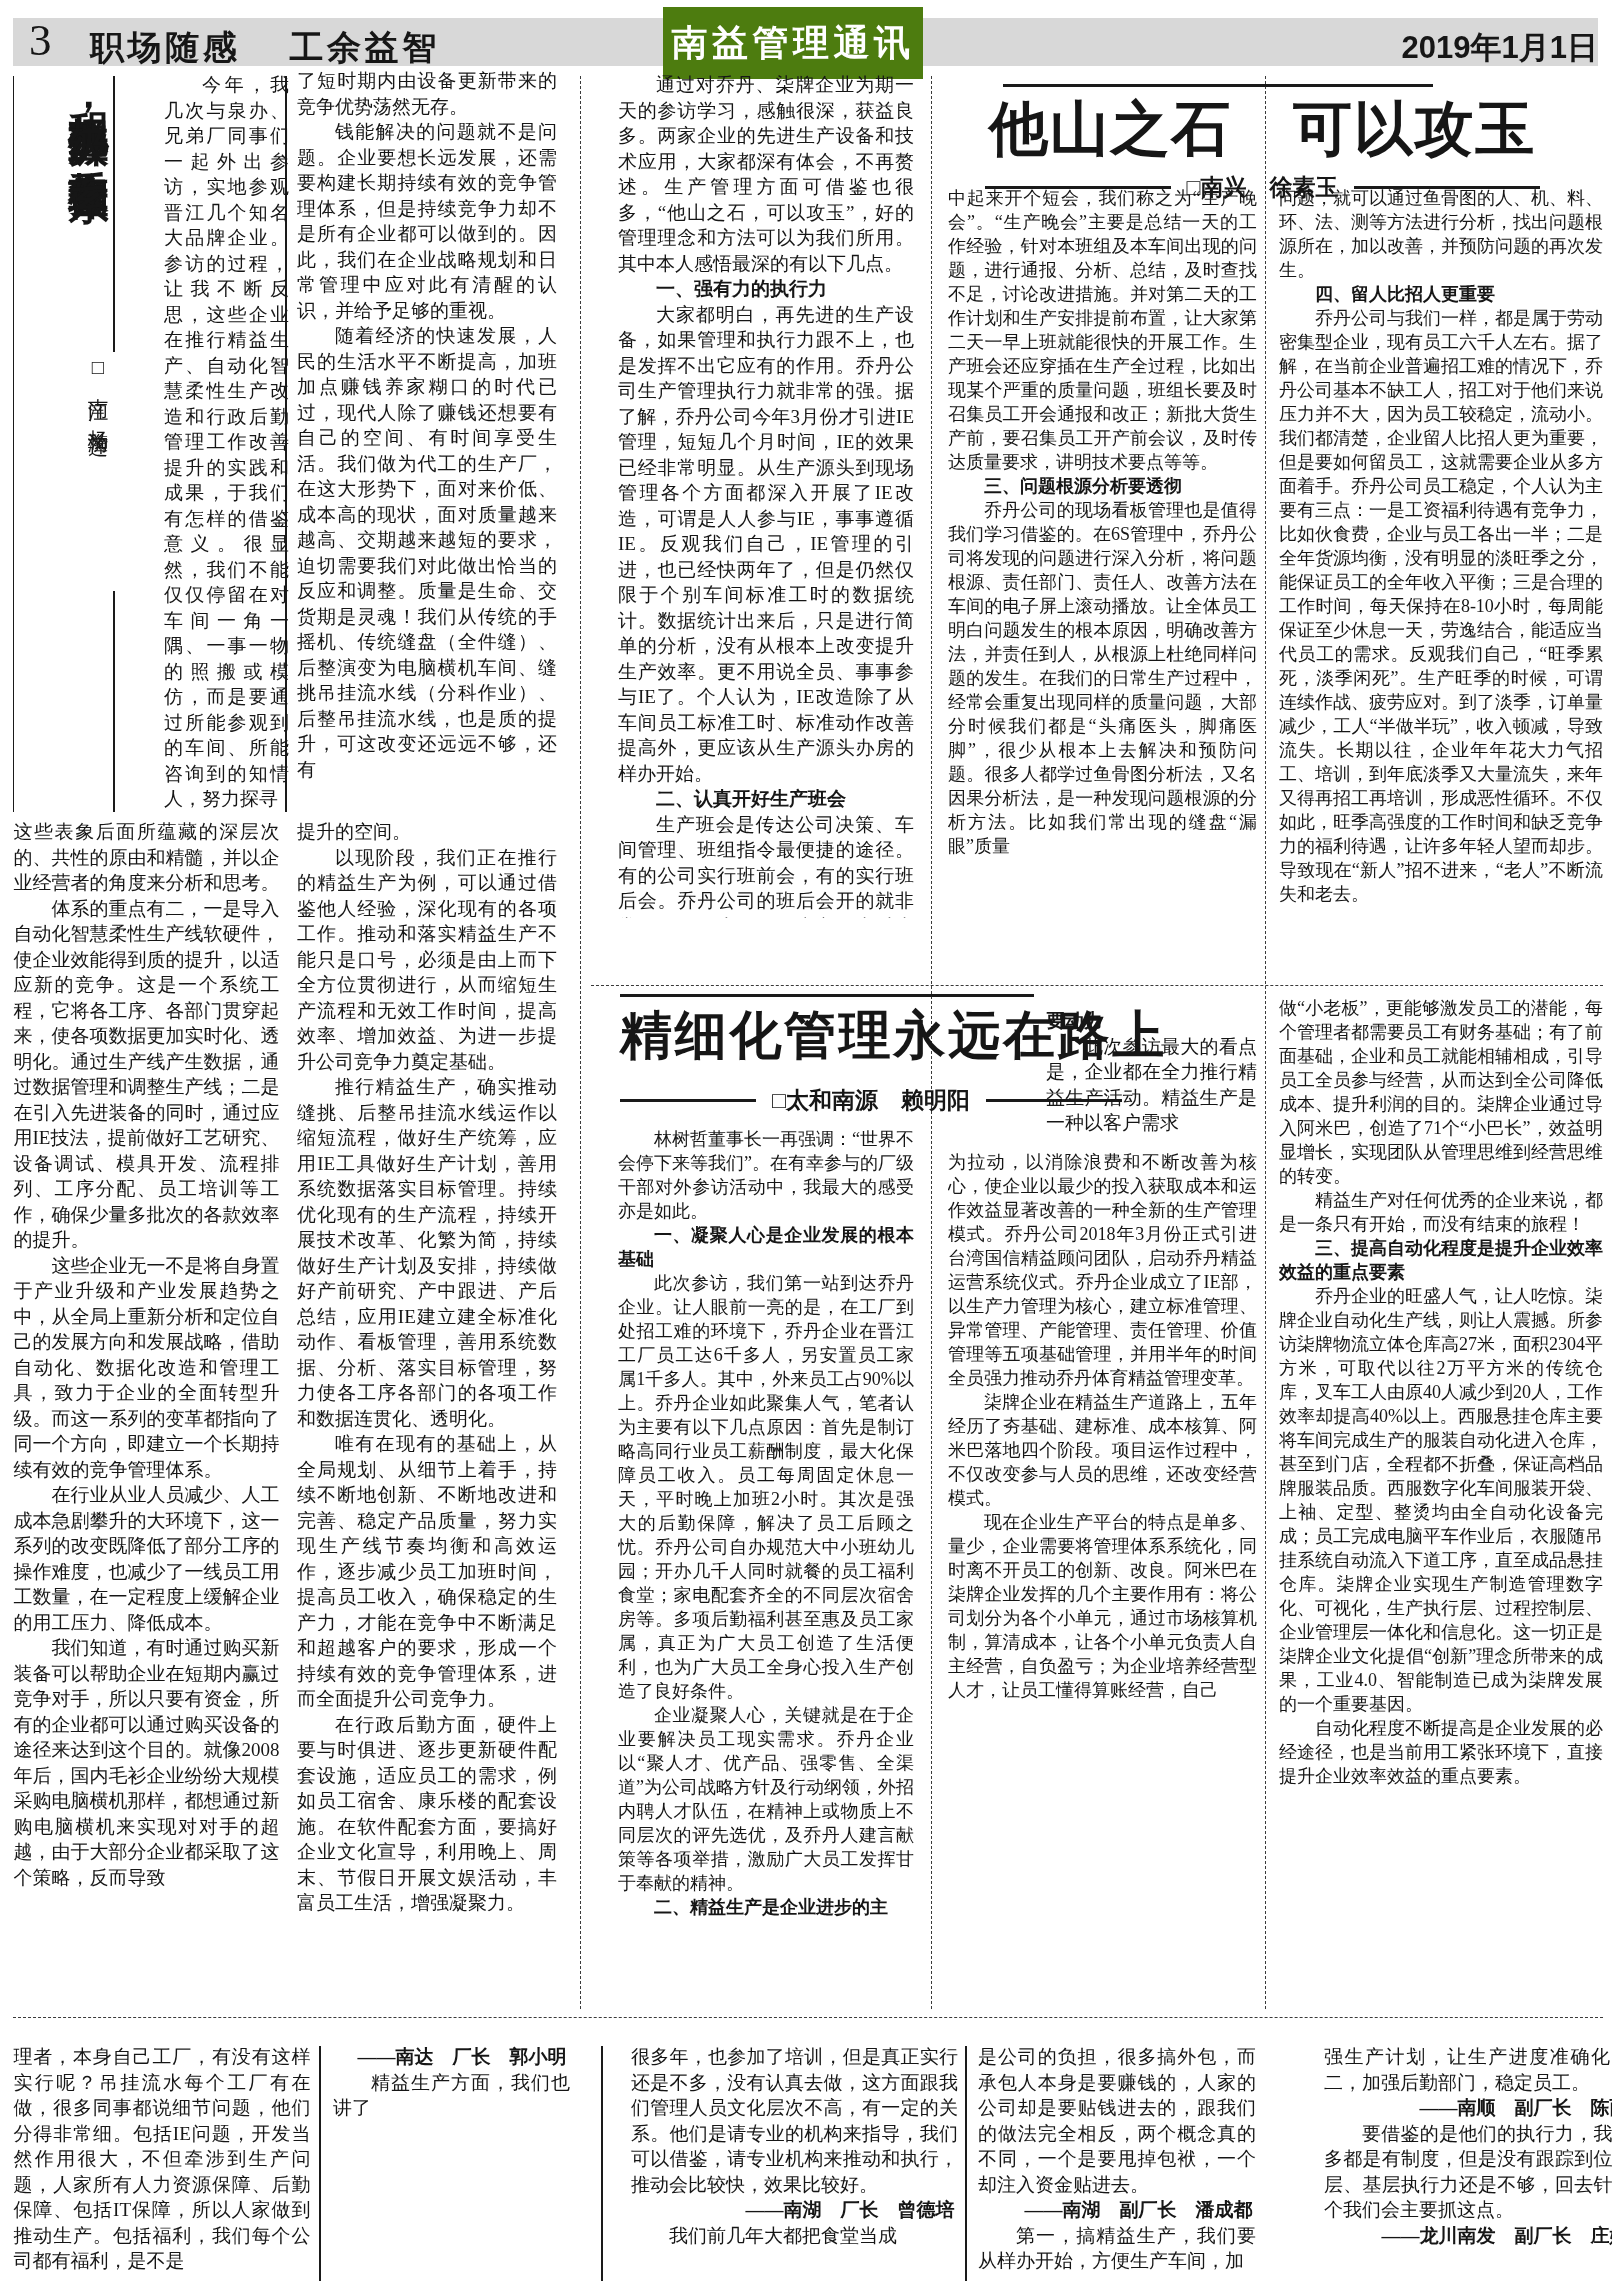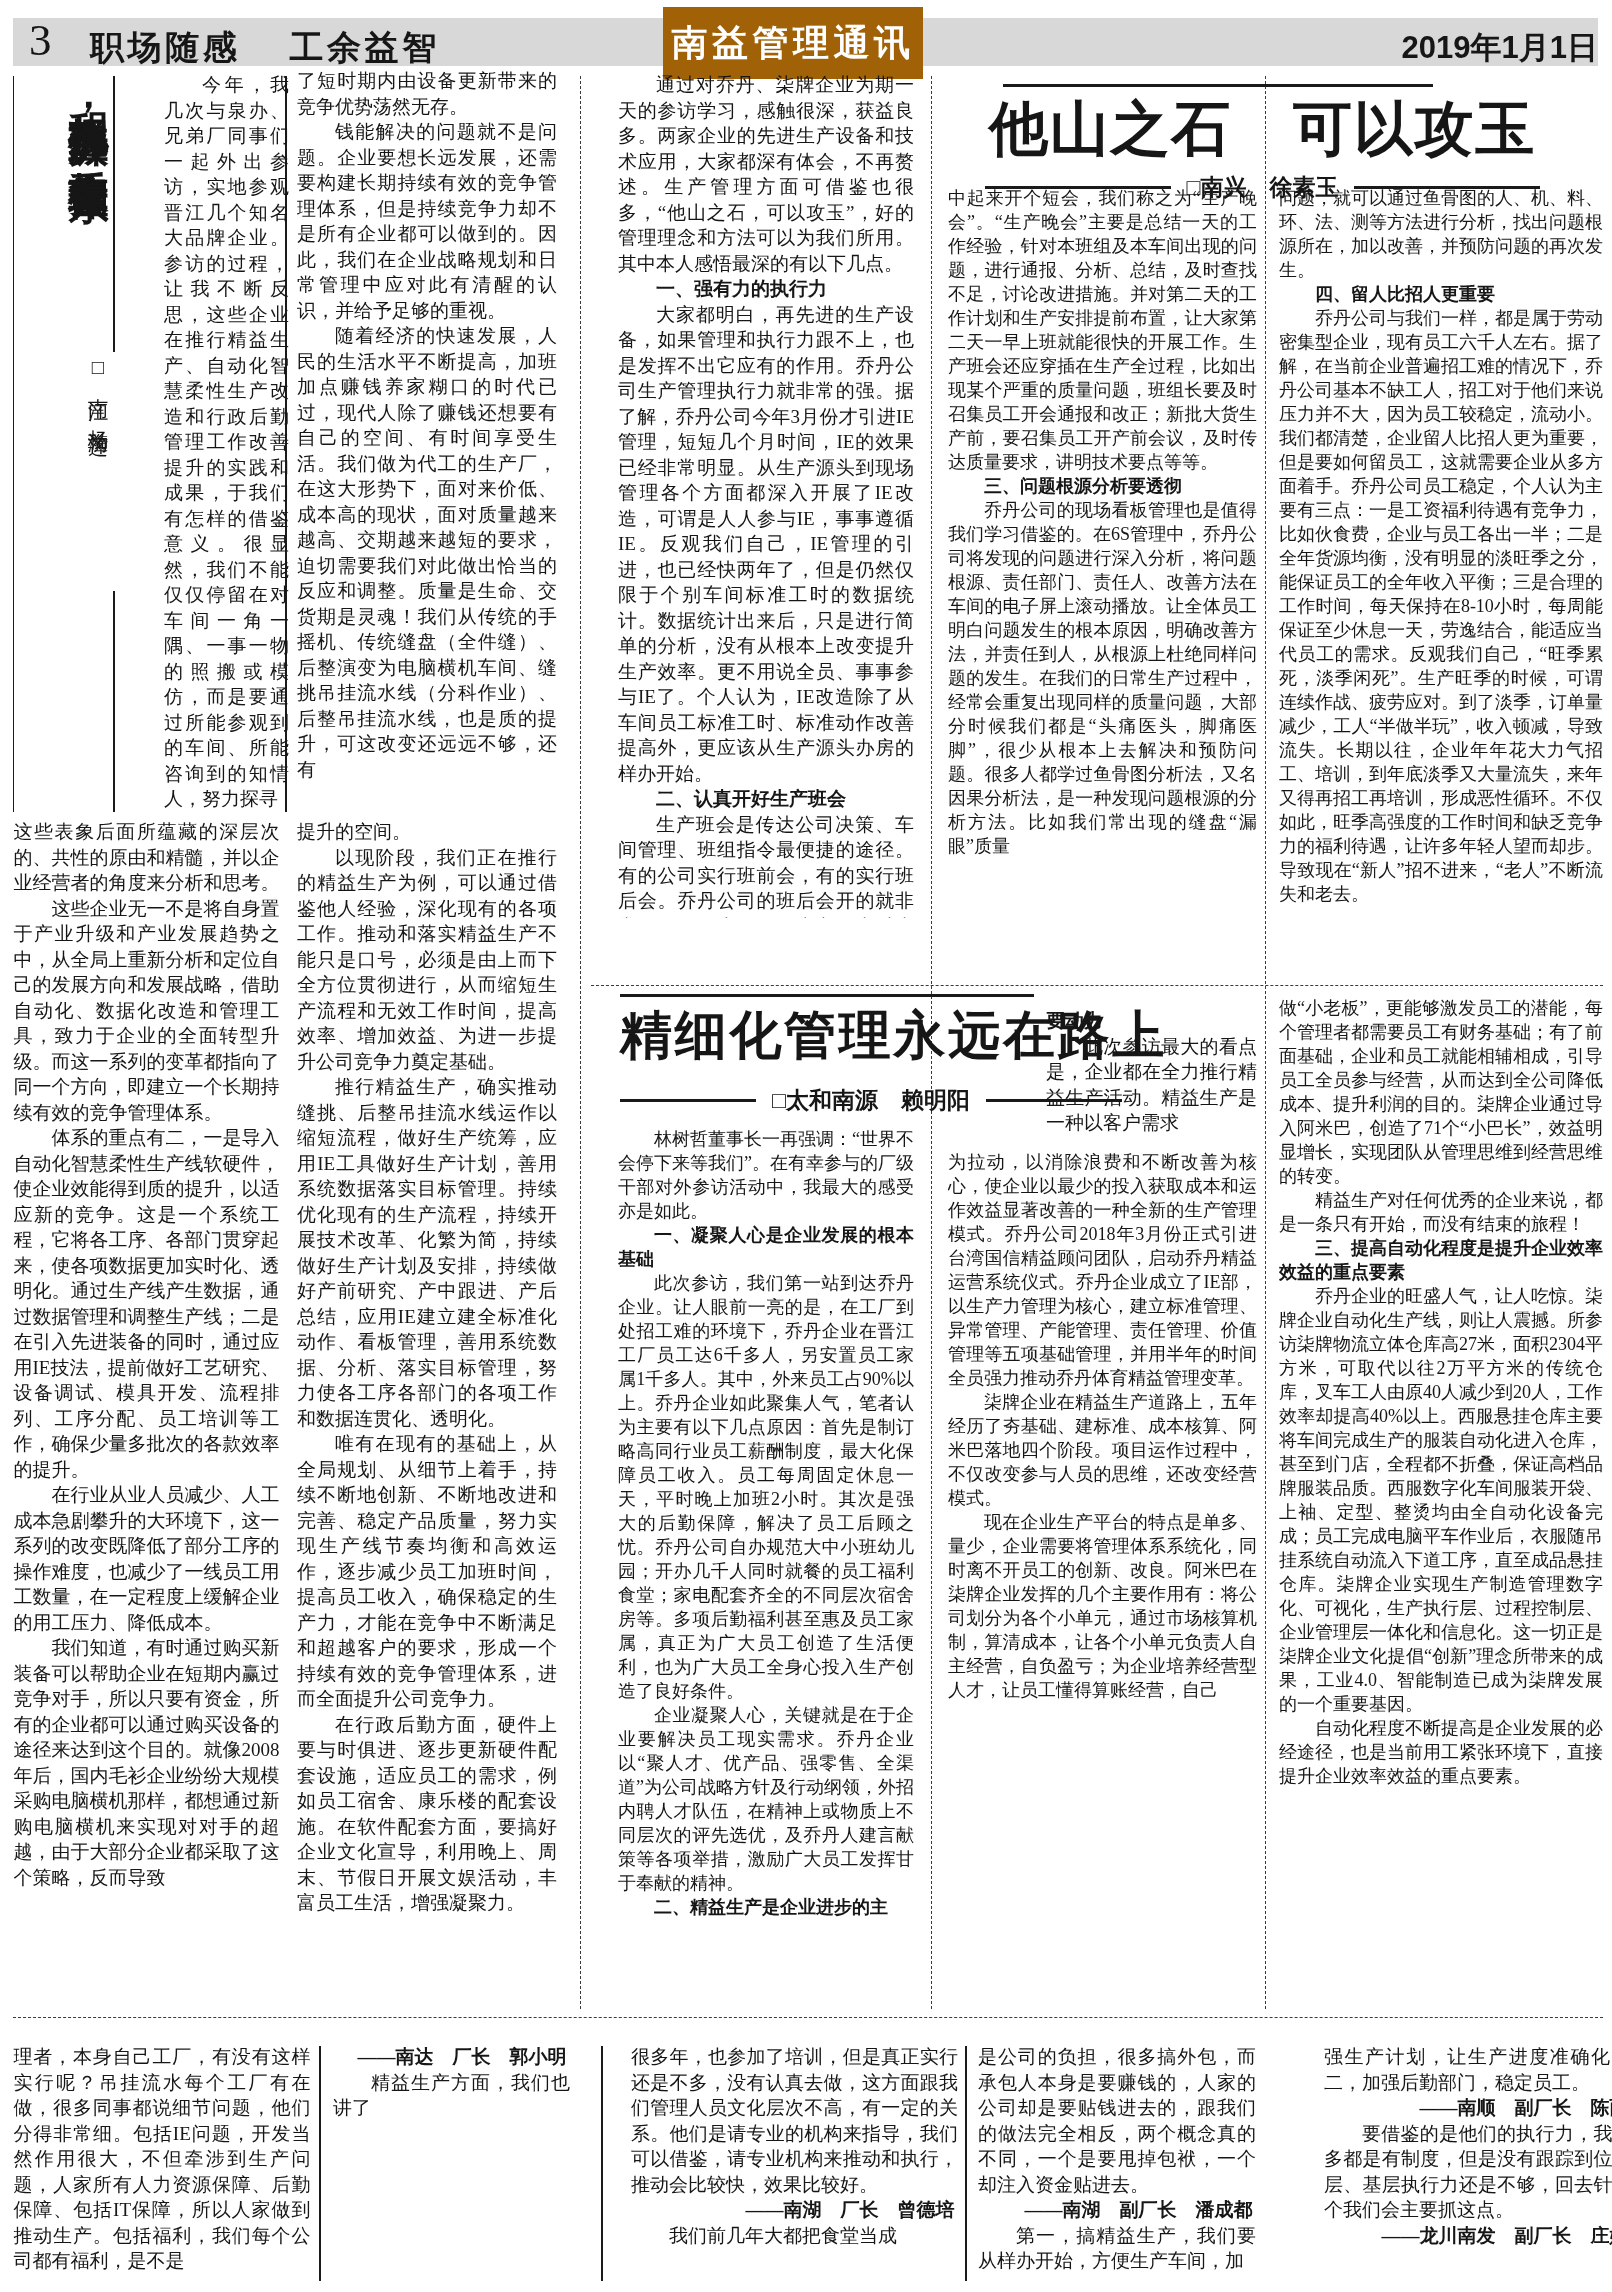--- a/index.html
+++ b/index.html
@@ -4,21 +4,21 @@
 <style>
   html,body{margin:0;padding:0;}
   body{width:1612px;height:2293px;position:relative;background:#ffffff;color:#161616;
        font-family:"Liberation Serif", serif;overflow:hidden;}
   .abs{position:absolute;}
   
   #hdr-band{left:13.4px;top:18px;width:1585px;height:48px;background:#d8d8d8;}
   #page-num{left:29px;top:14.3px;font-size:45px;font-family:"Liberation Serif",serif;}
   #hdr-secs{left:90px;top:25px;font-size:34px;font-weight:bold;letter-spacing:3.6px;}
   #hdr-secs span{margin-right:49px;}
-  #masthead-box{left:663px;top:7.2px;width:260px;height:72px;background:#a16207;
+  #masthead-box{left:663px;top:7.2px;width:260px;height:72px;background:#4d7c0f;
        display:flex;align-items:center;justify-content:center;}
   #masthead-box .mh{color:#ffffff;font-size:36px;font-weight:bold;letter-spacing:4.5px;}
   #hdr-date{left:1361px;top:27px;width:237px;text-align:right;font-size:31px;font-weight:bold;
        font-family:"Liberation Sans",sans-serif;}
   
   .vr{position:absolute;width:1.8px;background:#1a1a1a;}
   .hr3{position:absolute;height:2.7px;background:#1a1a1a;}
   .vdash{position:absolute;width:0;border-left:1.8px dashed #3a3a3a;}
   .hdash{position:absolute;height:0;border-top:1.8px dashed #3a3a3a;}
   
@@ -84,22 +84,22 @@
 <div class="vr" style="left:601px;top:2046px;height:235px;"></div>
 <div class="vr" style="left:965px;top:2046px;height:235px;"></div>
 
 <div class="abs" id="a1-headline">积极拥抱产业升级，重构竞争管理体系</div>
 <div class="abs" id="a1-byline">□南江　杨漪莲</div>
 <div class="col" id="a1c0">
     <p class="para">今年，我几次与泉办、兄弟厂同事们一起外出参访，实地参观晋江几个知名大品牌企业。参访的过程，让我不断反思，这些企业在推行精益生产、自动化智慧柔性生产改造和行政后勤管理工作改善提升的实践和成果，于我们有怎样的借鉴意义。很显然，我们不能仅仅停留在对车间一角一隅、一事一物的照搬或模仿，而是要通过所能参观到的车间、所能咨询到的知情人，努力探寻</p>
   </div>
 <div class="col" id="a1c1">
     <p class="para cont">这些表象后面所蕴藏的深层次的、共性的原由和精髓，并以企业经营者的角度来分析和思考。</p>
+    <p class="para">体系的重点有二，一是导入自动化智慧柔性生产线软硬件，使企业效能得到质的提升，以适应新的竞争。这是一个系统工程，它将各工序、各部门贯穿起来，使各项数据更加实时化、透明化。通过生产线产生数据，通过数据管理和调整生产线；二是在引入先进装备的同时，通过应用IE技法，提前做好工艺研究、设备调试、模具开发、流程排列、工序分配、员工培训等工作，确保少量多批次的各款效率的提升。</p>
     <p class="para">这些企业无一不是将自身置于产业升级和产业发展趋势之中，从全局上重新分析和定位自己的发展方向和发展战略，借助自动化、数据化改造和管理工具，致力于企业的全面转型升级。而这一系列的变革都指向了同一个方向，即建立一个长期持续有效的竞争管理体系。</p>
-    <p class="para">体系的重点有二，一是导入自动化智慧柔性生产线软硬件，使企业效能得到质的提升，以适应新的竞争。这是一个系统工程，它将各工序、各部门贯穿起来，使各项数据更加实时化、透明化。通过生产线产生数据，通过数据管理和调整生产线；二是在引入先进装备的同时，通过应用IE技法，提前做好工艺研究、设备调试、模具开发、流程排列、工序分配、员工培训等工作，确保少量多批次的各款效率的提升。</p>
     <p class="para">在行业从业人员减少、人工成本急剧攀升的大环境下，这一系列的改变既降低了部分工序的操作难度，也减少了一线员工用工数量，在一定程度上缓解企业的用工压力、降低成本。</p>
     <p class="para">我们知道，有时通过购买新装备可以帮助企业在短期内赢过竞争对手，所以只要有资金，所有的企业都可以通过购买设备的途径来达到这个目的。就像2008年后，国内毛衫企业纷纷大规模采购电脑横机那样，都想通过新购电脑横机来实现对对手的超越，由于大部分企业都采取了这个策略，反而导致</p>
   </div>
 <div class="col" id="a1c2">
     <p class="para cont">了短时期内由设备更新带来的竞争优势荡然无存。</p>
     <p class="para">钱能解决的问题就不是问题。企业要想长远发展，还需要构建长期持续有效的竞争管理体系，但是持续竞争力却不是所有企业都可以做到的。因此，我们在企业战略规划和日常管理中应对此有清醒的认识，并给予足够的重视。</p>
     <p class="para">随着经济的快速发展，人民的生活水平不断提高，加班加点赚钱养家糊口的时代已过，现代人除了赚钱还想要有自己的空间、有时间享受生活。我们做为代工的生产厂，在这大形势下，面对来价低、成本高的现状，面对质量越来越高、交期越来越短的要求，迫切需要我们对此做出恰当的反应和调整。质量是生命、交货期是灵魂！我们从传统的手摇机、传统缝盘（全件缝）、后整演变为电脑横机车间、缝挑吊挂流水线（分科作业）、后整吊挂流水线，也是质的提升，可这改变还远远不够，还有</p>
   </div>
 <div class="col" id="a1c3">
     <p class="para cont">提升的空间。</p>

